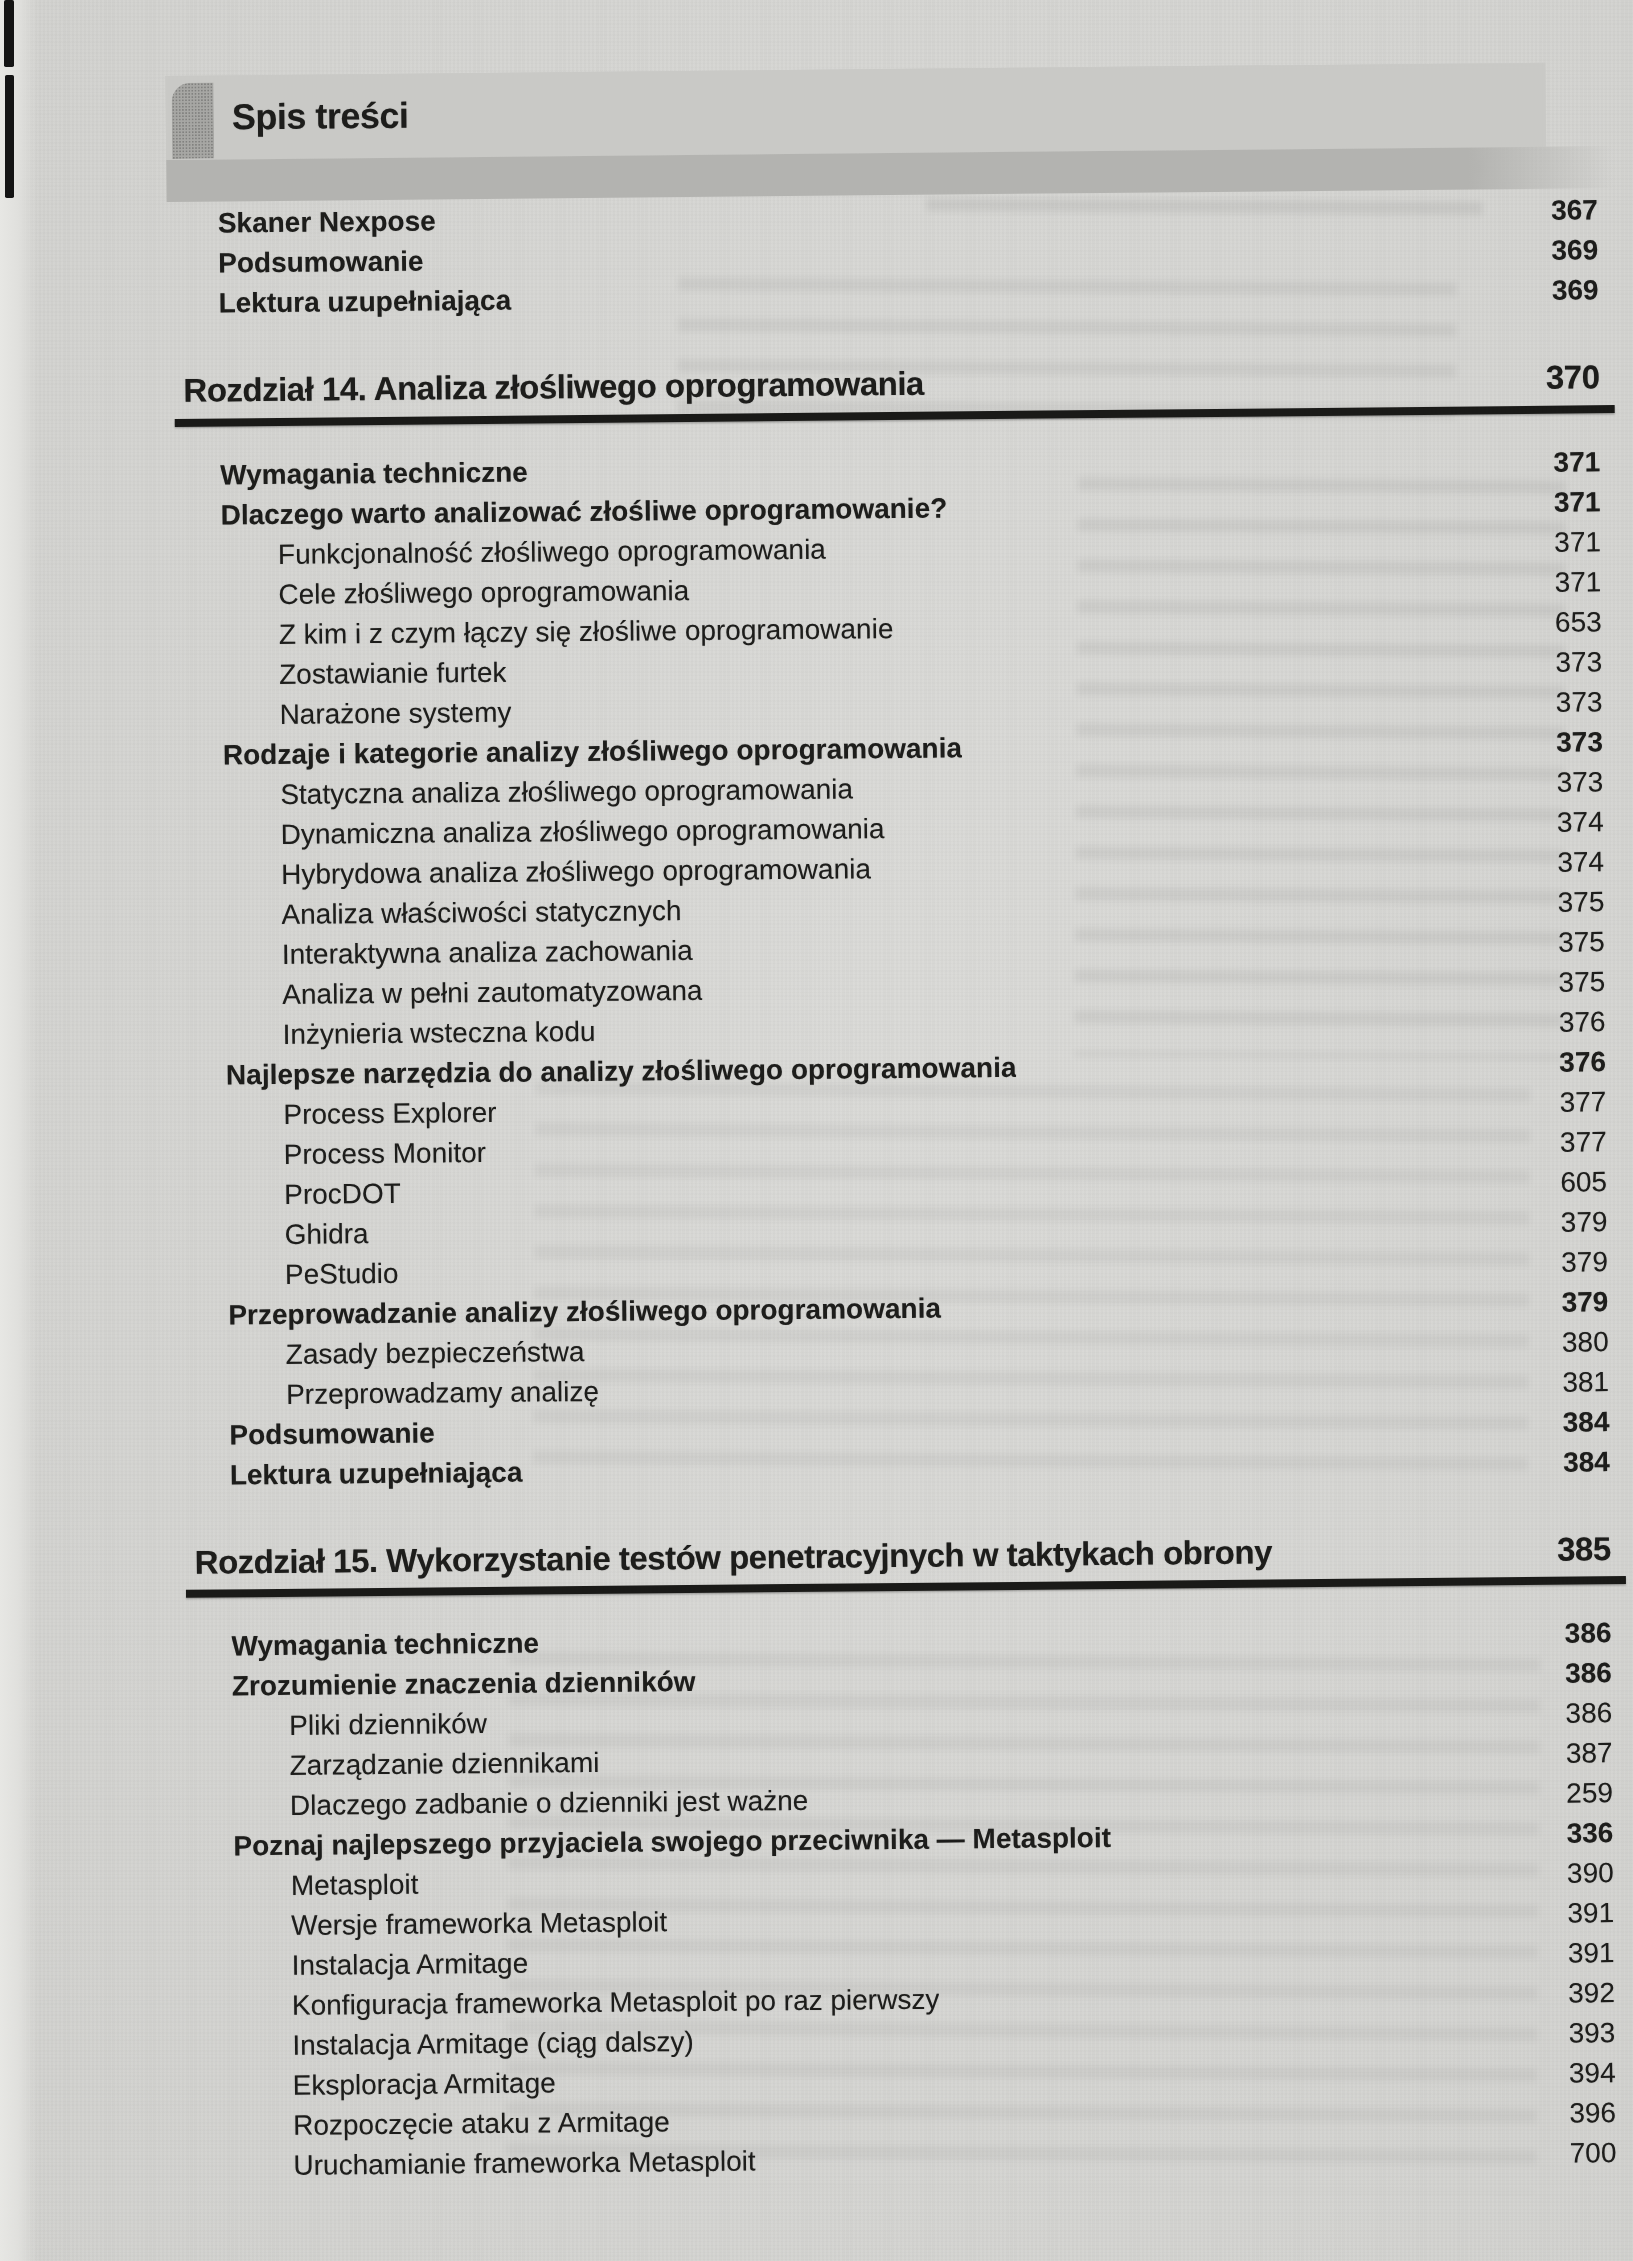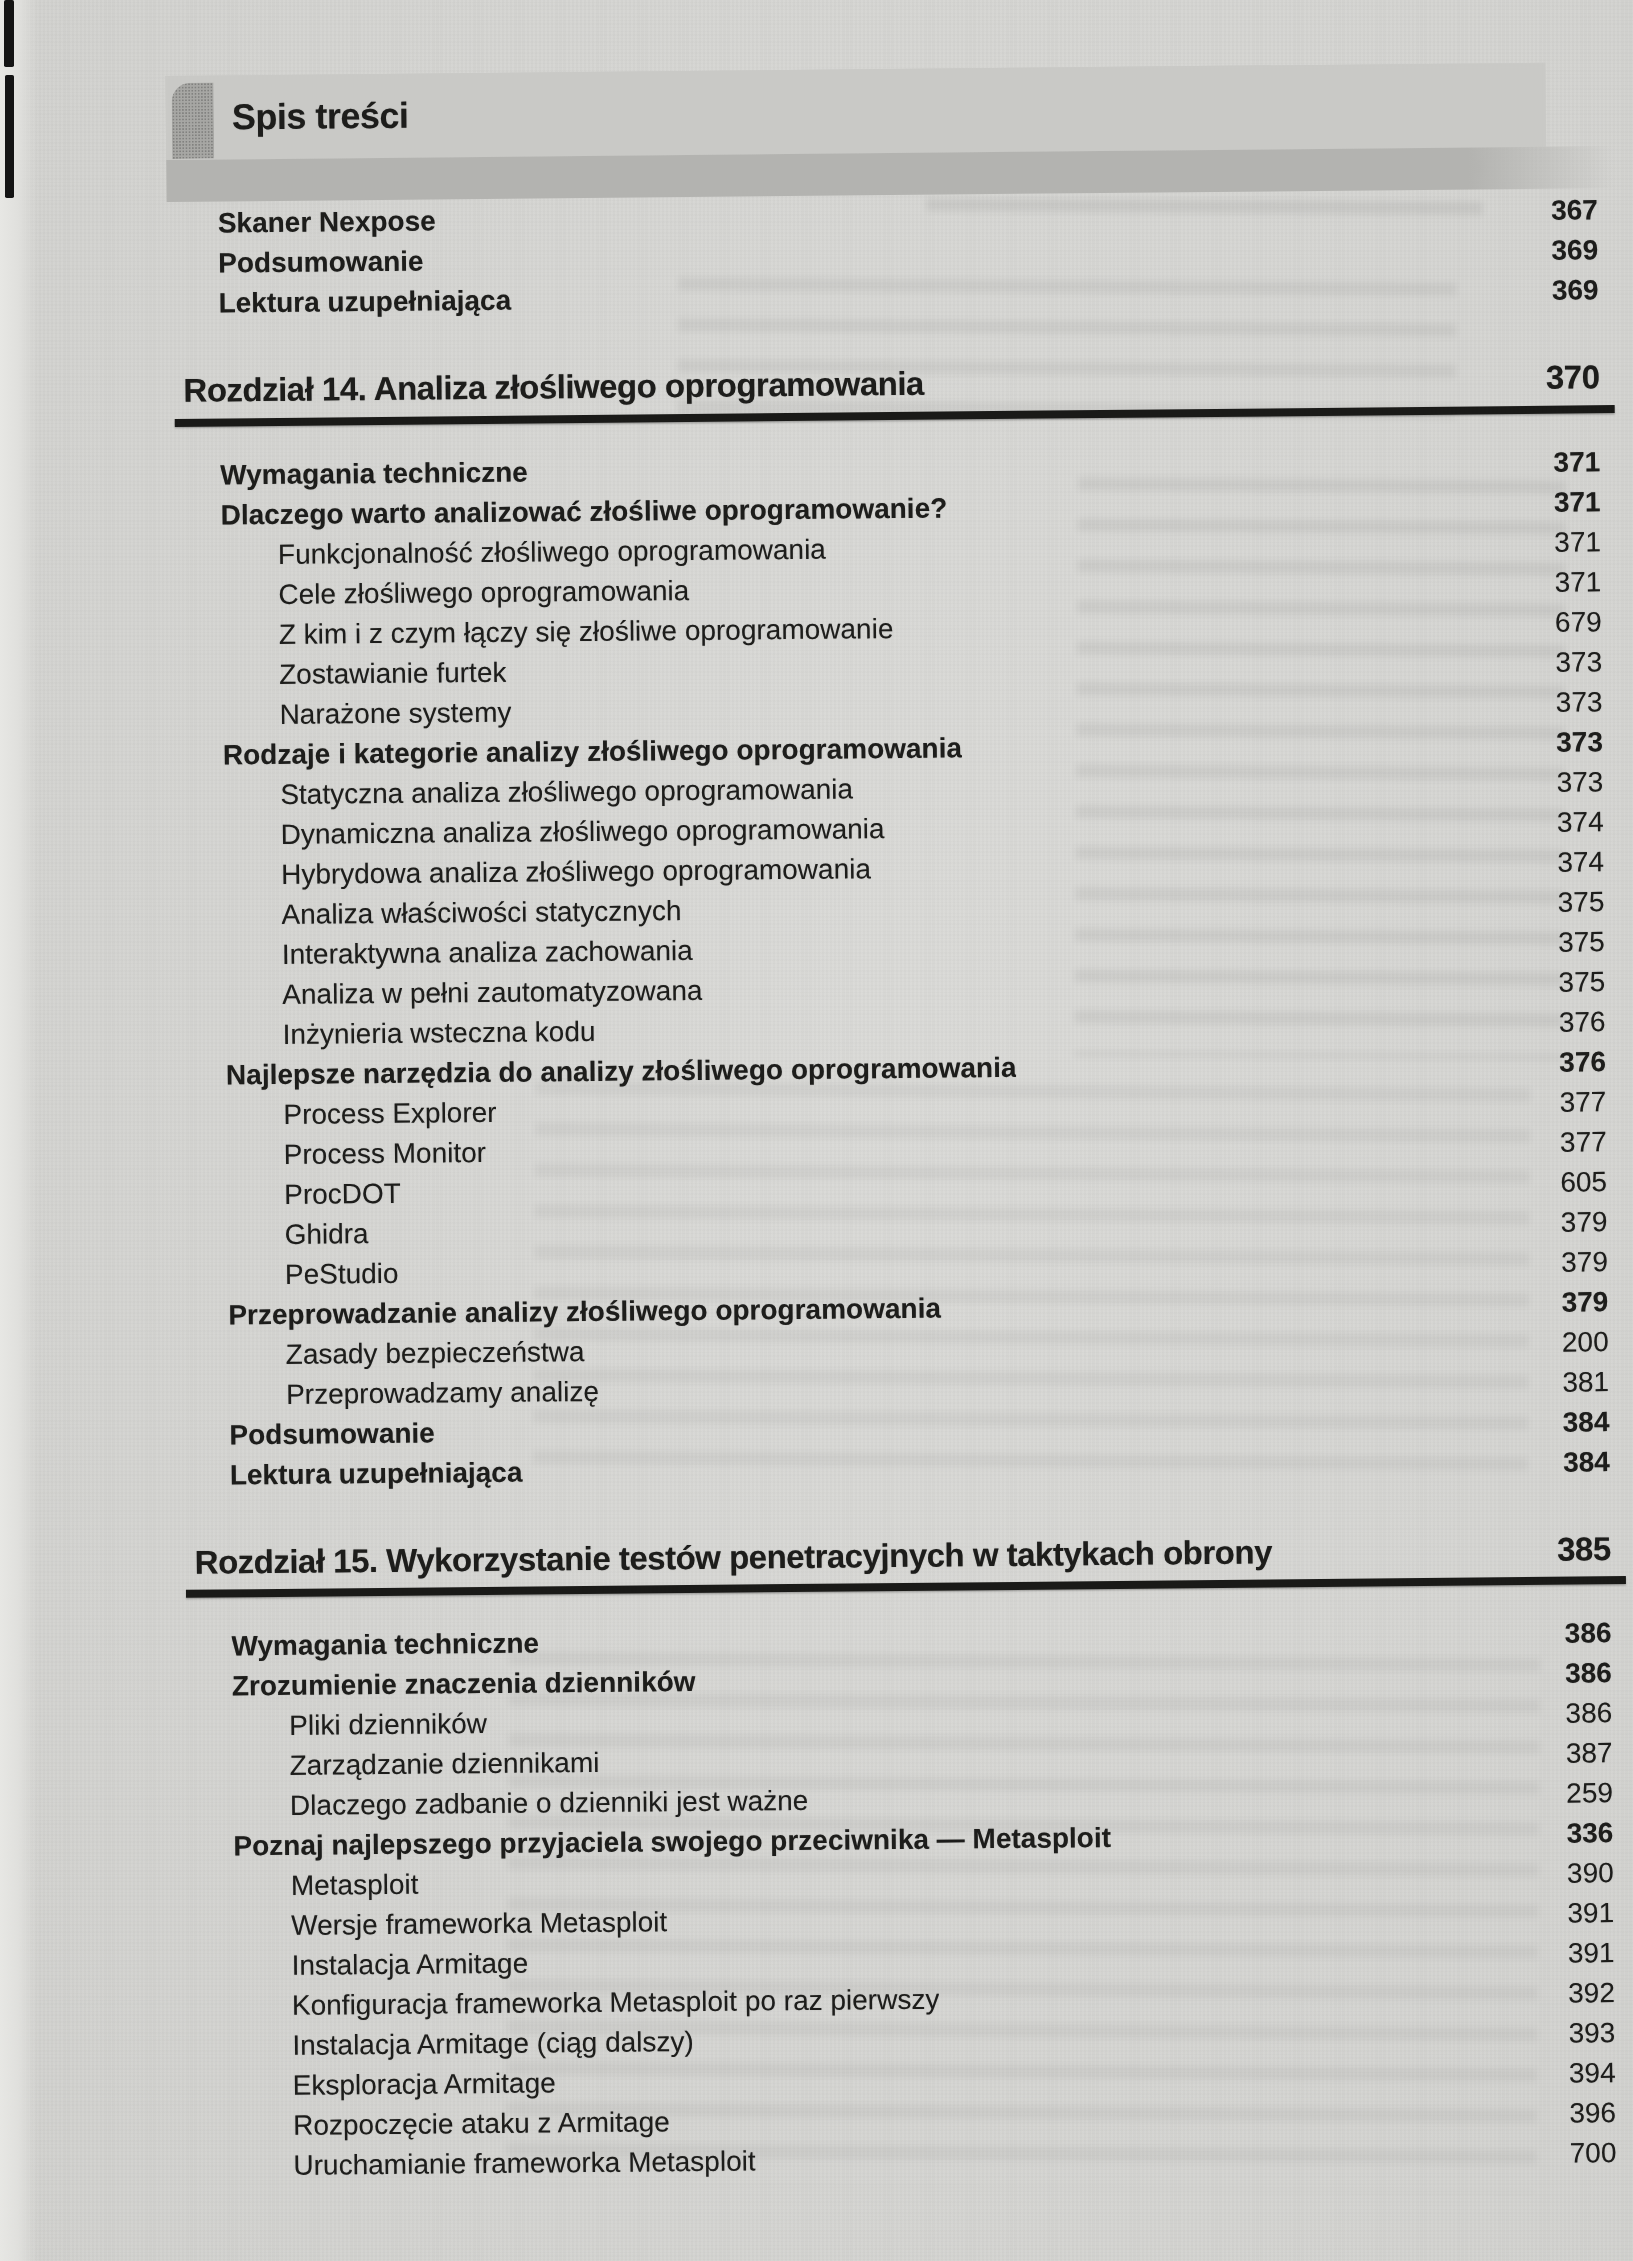--- a/index.html
+++ b/index.html
@@ -129,21 +129,21 @@
       <div class="toc-row lvl2">
         <span class="lbl">Funkcjonalność złośliwego oprogramowania</span>
         <span class="pg">371</span>
       </div>
       <div class="toc-row lvl2">
         <span class="lbl">Cele złośliwego oprogramowania</span>
         <span class="pg">371</span>
       </div>
       <div class="toc-row lvl2">
         <span class="lbl">Z kim i z czym łączy się złośliwe oprogramowanie</span>
-        <span class="pg">679</span>
+        <span class="pg">653</span>
       </div>
       <div class="toc-row lvl2">
         <span class="lbl">Zostawianie furtek</span>
         <span class="pg">373</span>
       </div>
       <div class="toc-row lvl2">
         <span class="lbl">Narażone systemy</span>
         <span class="pg">373</span>
       </div>
       <div class="toc-row lvl1" style="font-weight: 700;">
@@ -201,21 +201,21 @@
       <div class="toc-row lvl2">
         <span class="lbl">PeStudio</span>
         <span class="pg">379</span>
       </div>
       <div class="toc-row lvl1" style="font-weight: 700;">
         <span class="lbl">Przeprowadzanie analizy złośliwego oprogramowania</span>
         <span class="pg">379</span>
       </div>
       <div class="toc-row lvl2">
         <span class="lbl">Zasady bezpieczeństwa</span>
-        <span class="pg">200</span>
+        <span class="pg">380</span>
       </div>
       <div class="toc-row lvl2">
         <span class="lbl">Przeprowadzamy analizę</span>
         <span class="pg">381</span>
       </div>
       <div class="toc-row lvl1" style="font-weight: 700;">
         <span class="lbl">Podsumowanie</span>
         <span class="pg">384</span>
       </div>
       <div class="toc-row lvl1" style="font-weight: 700;">

